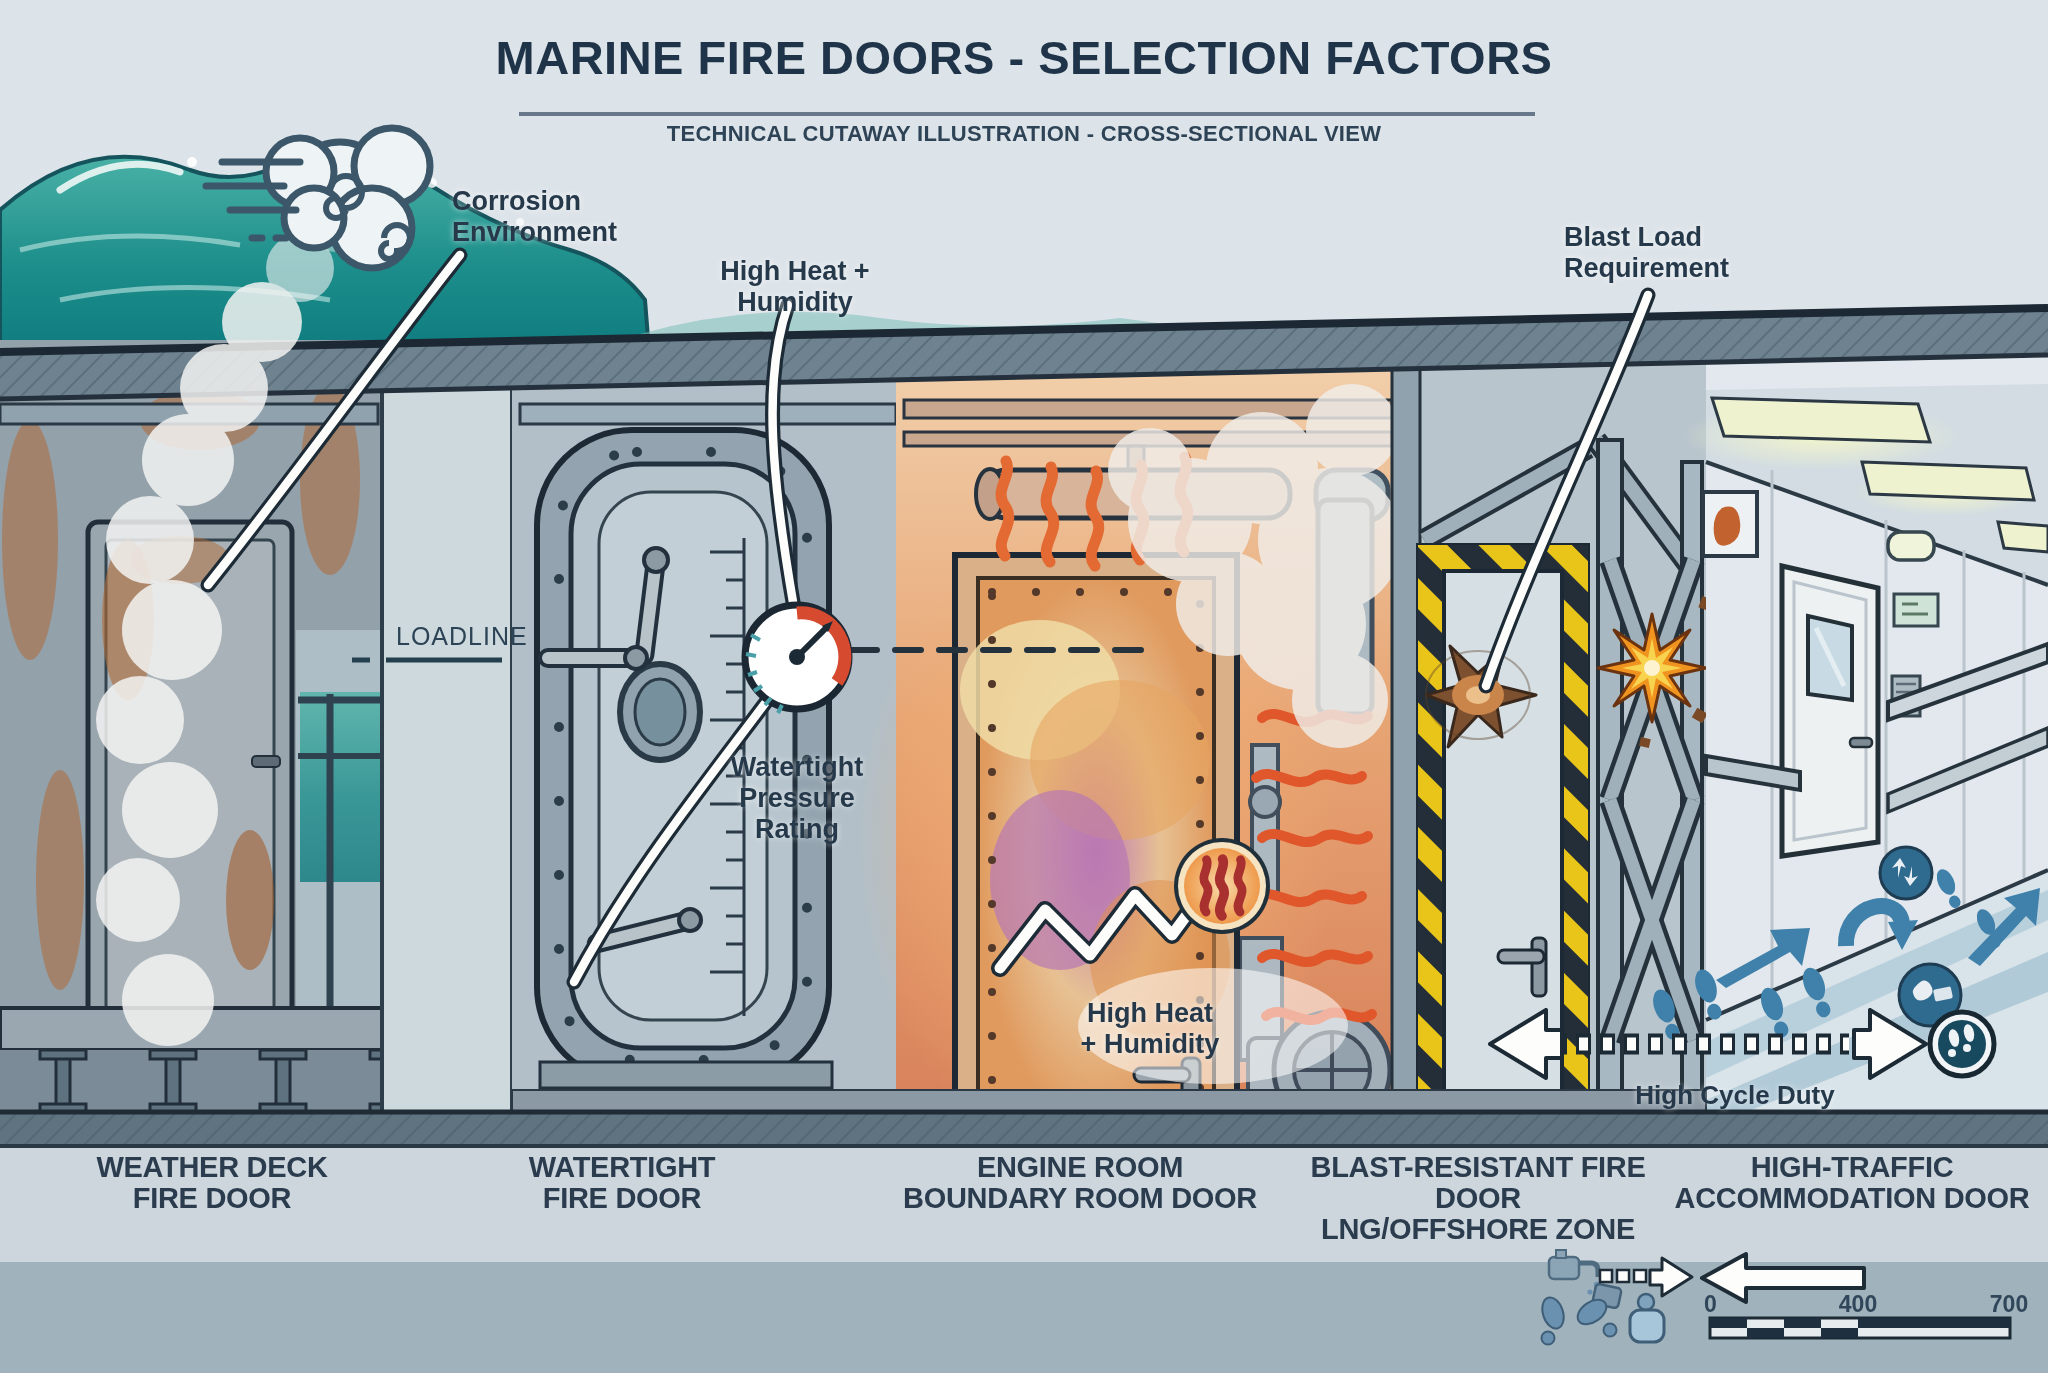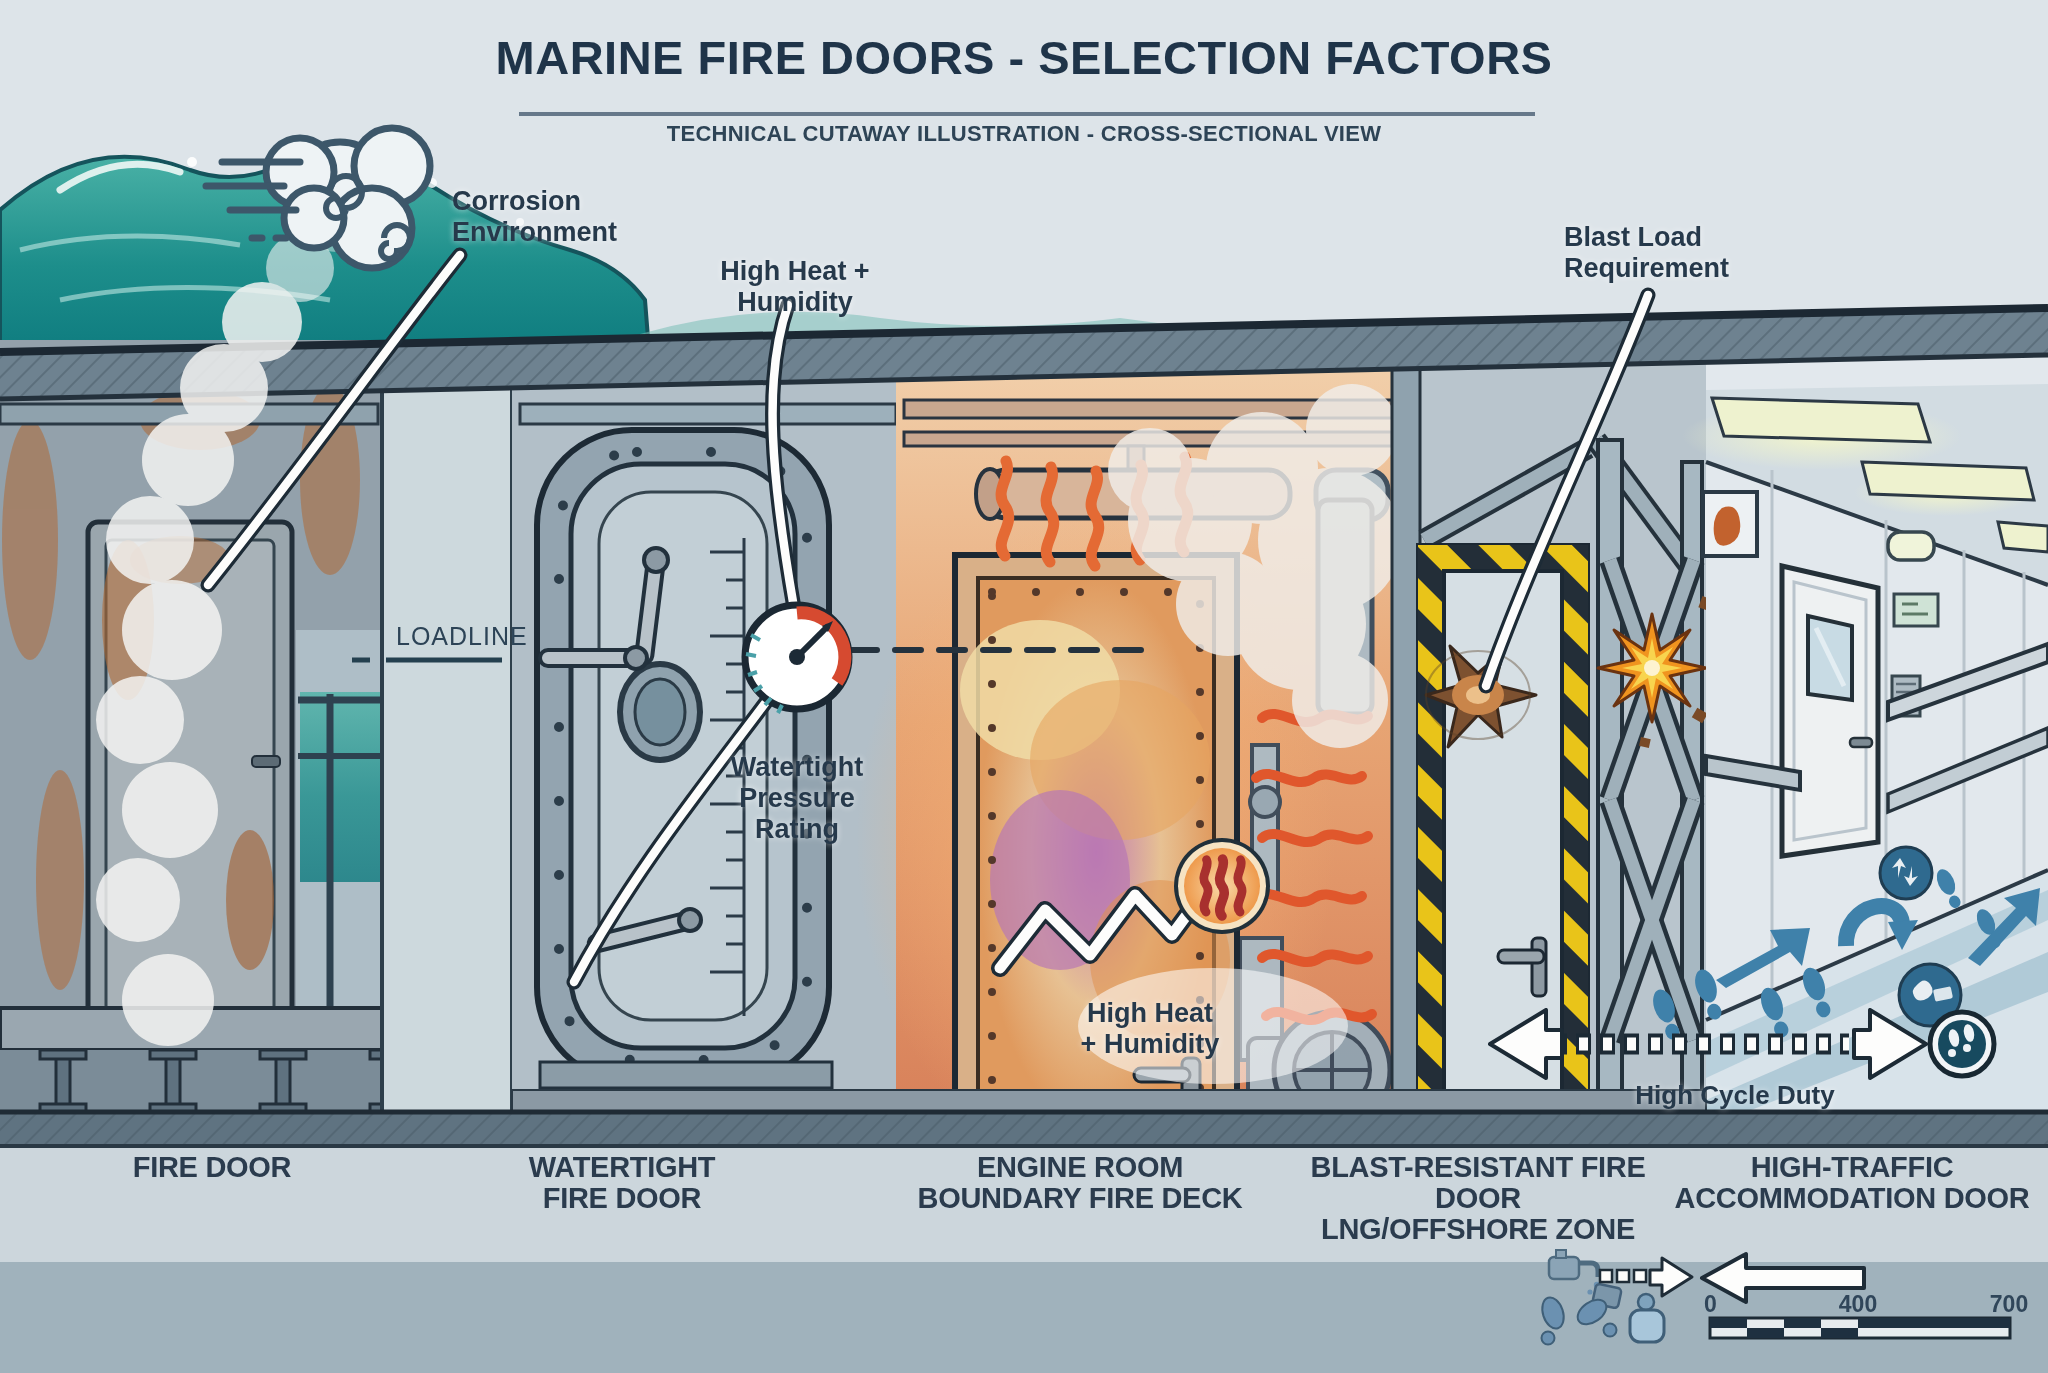--- a/index.html
+++ b/index.html
@@ -526,29 +526,30 @@
   <div>Rating</div>
 </div>
 <div class="lbl center" style="left:1044px;top:998px;width:212px;">
   <div>High Heat</div>
   <div>+ Humidity</div>
 </div>
 <div class="lbl center" style="left:1598px;top:1080px;width:274px;font-size:26px;">High Cycle Duty</div>
 <div class="loadline">LOADLINE</div>
 
 <div class="cap" style="left:12px;top:1152px;width:400px;">
+  <div>WEATHER DECK</div>
   <div>FIRE DOOR</div>
 </div>
 <div class="cap" style="left:422px;top:1152px;width:400px;">
   <div>WATERTIGHT</div>
   <div>FIRE DOOR</div>
 </div>
 <div class="cap" style="left:870px;top:1152px;width:420px;">
   <div>ENGINE ROOM</div>
-  <div>BOUNDARY FIRE DECK</div>
+  <div>BOUNDARY ROOM DOOR</div>
 </div>
 <div class="cap" style="left:1268px;top:1152px;width:420px;">
   <div>BLAST-RESISTANT FIRE DOOR</div>
   <div>LNG/OFFSHORE ZONE</div>
 </div>
 <div class="cap" style="left:1642px;top:1152px;width:420px;">
   <div>HIGH-TRAFFIC</div>
   <div>ACCOMMODATION DOOR</div>
 </div>
 

